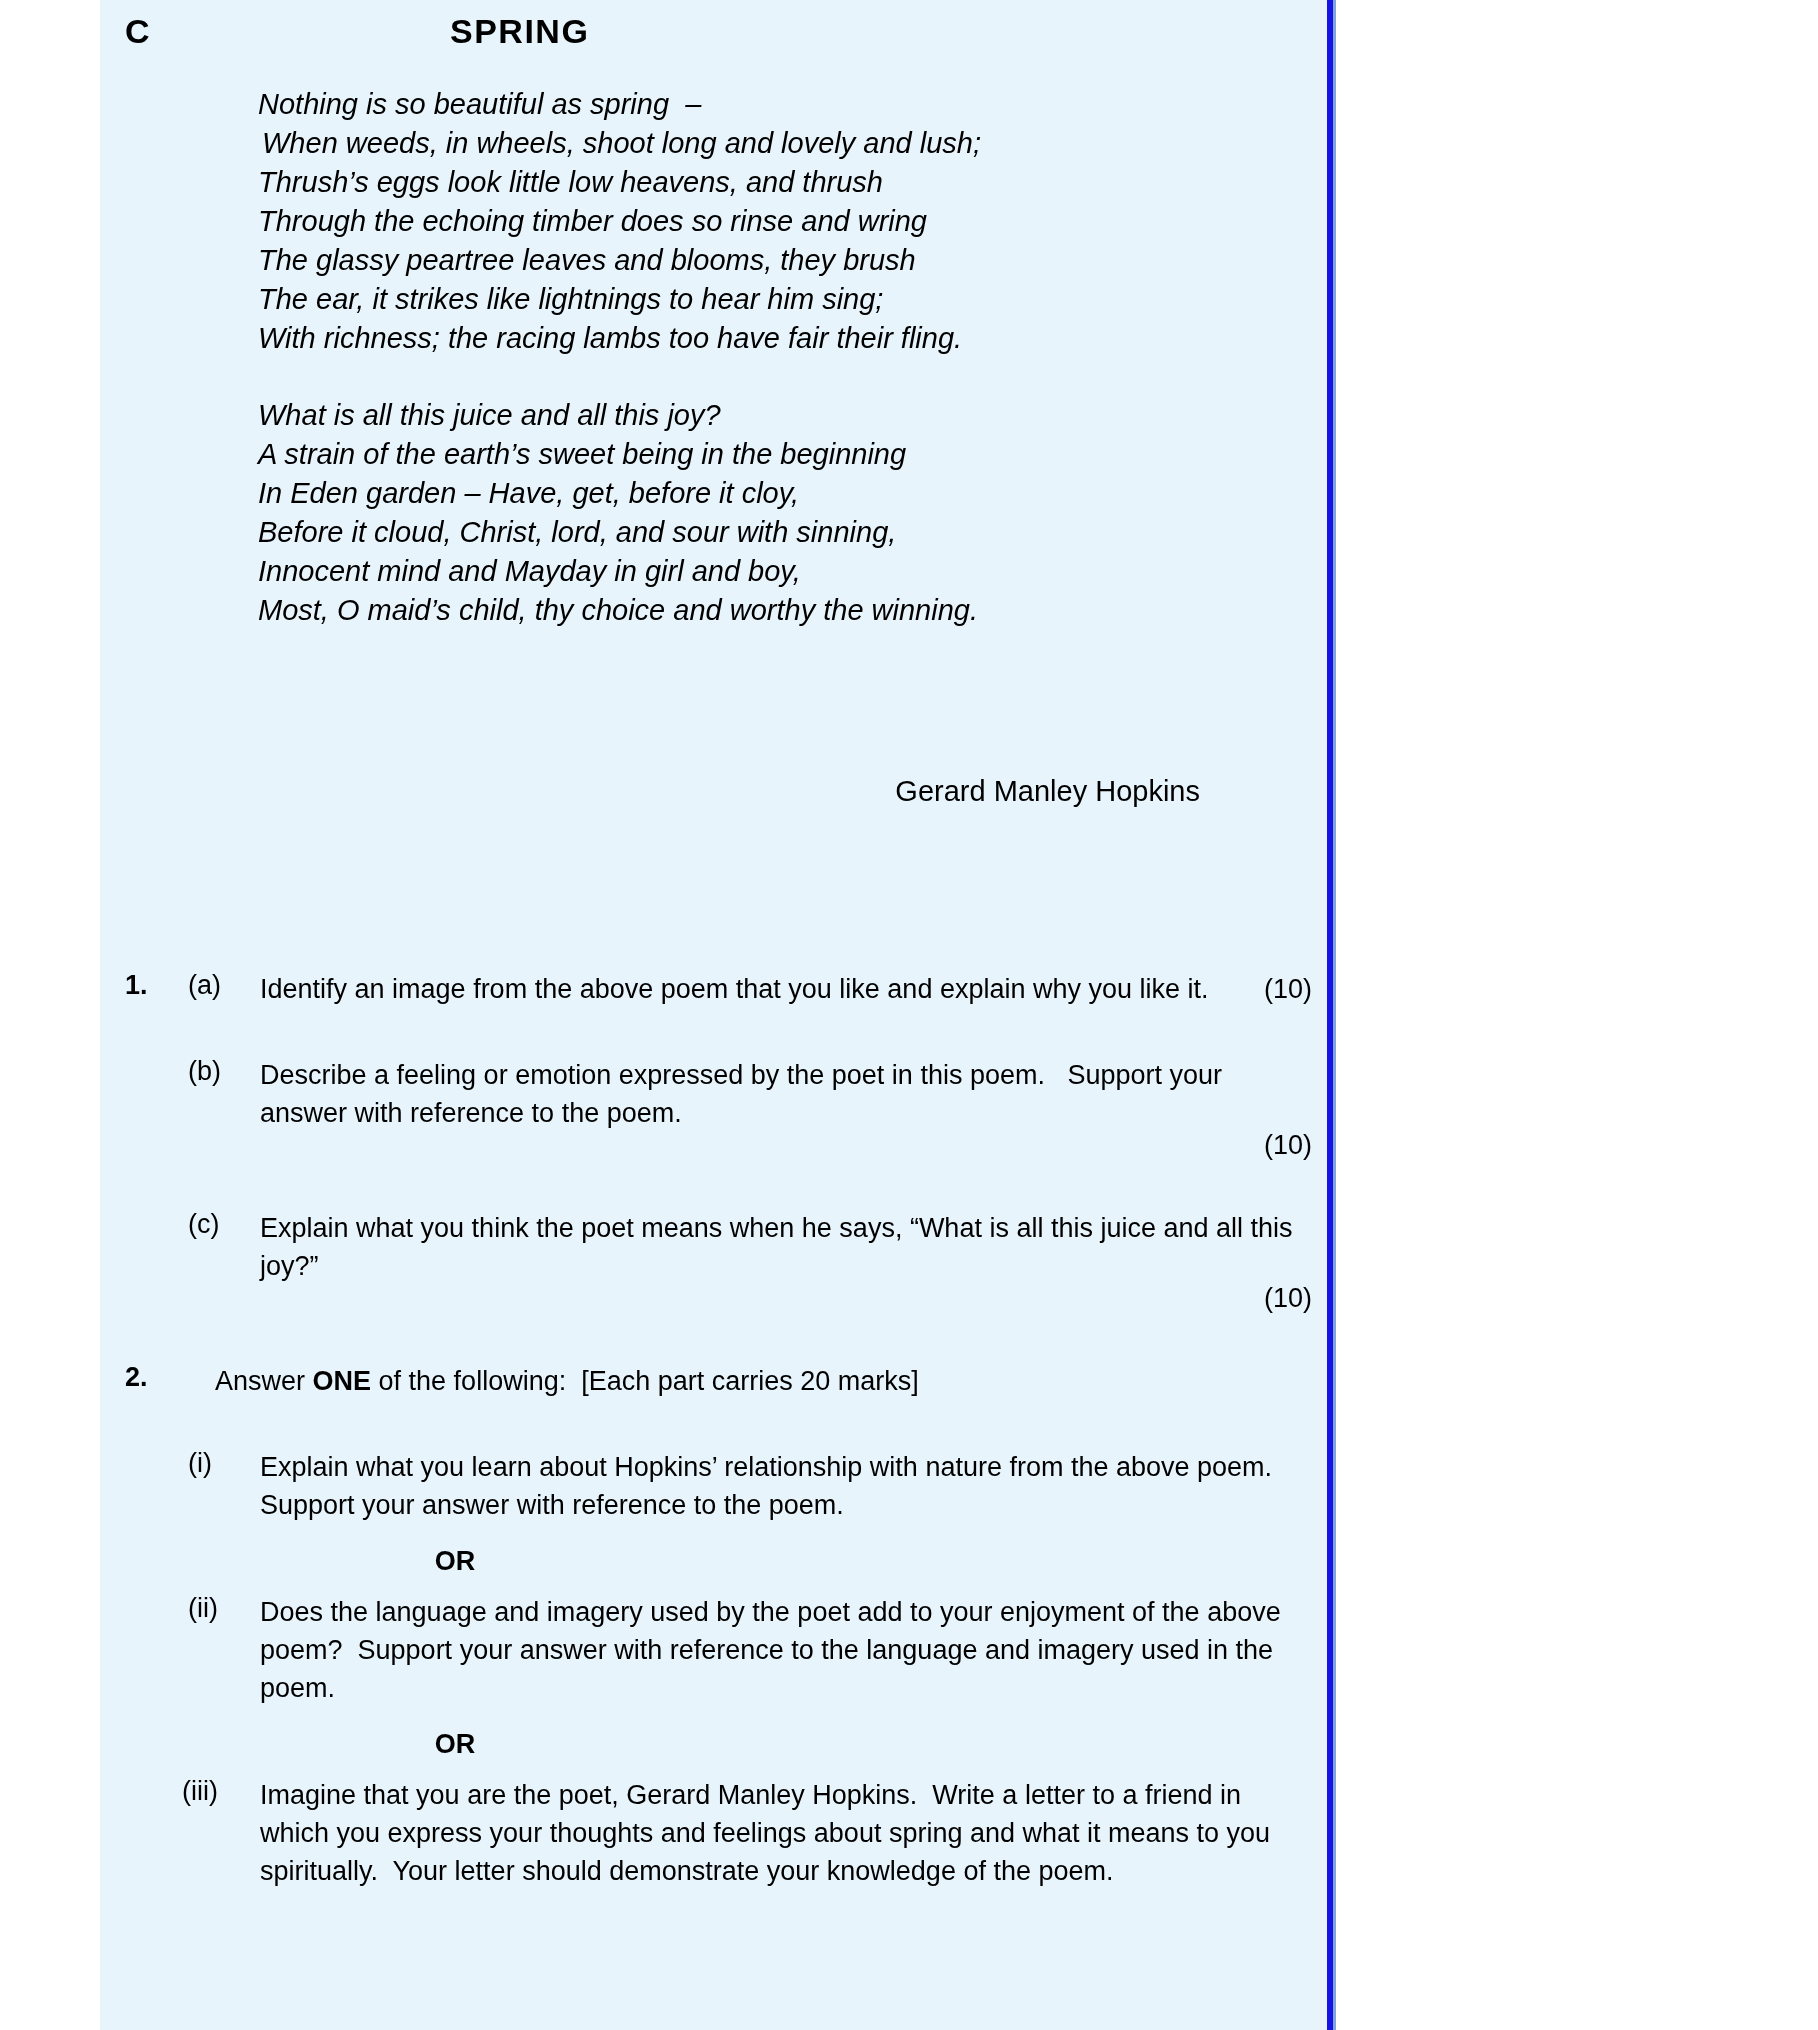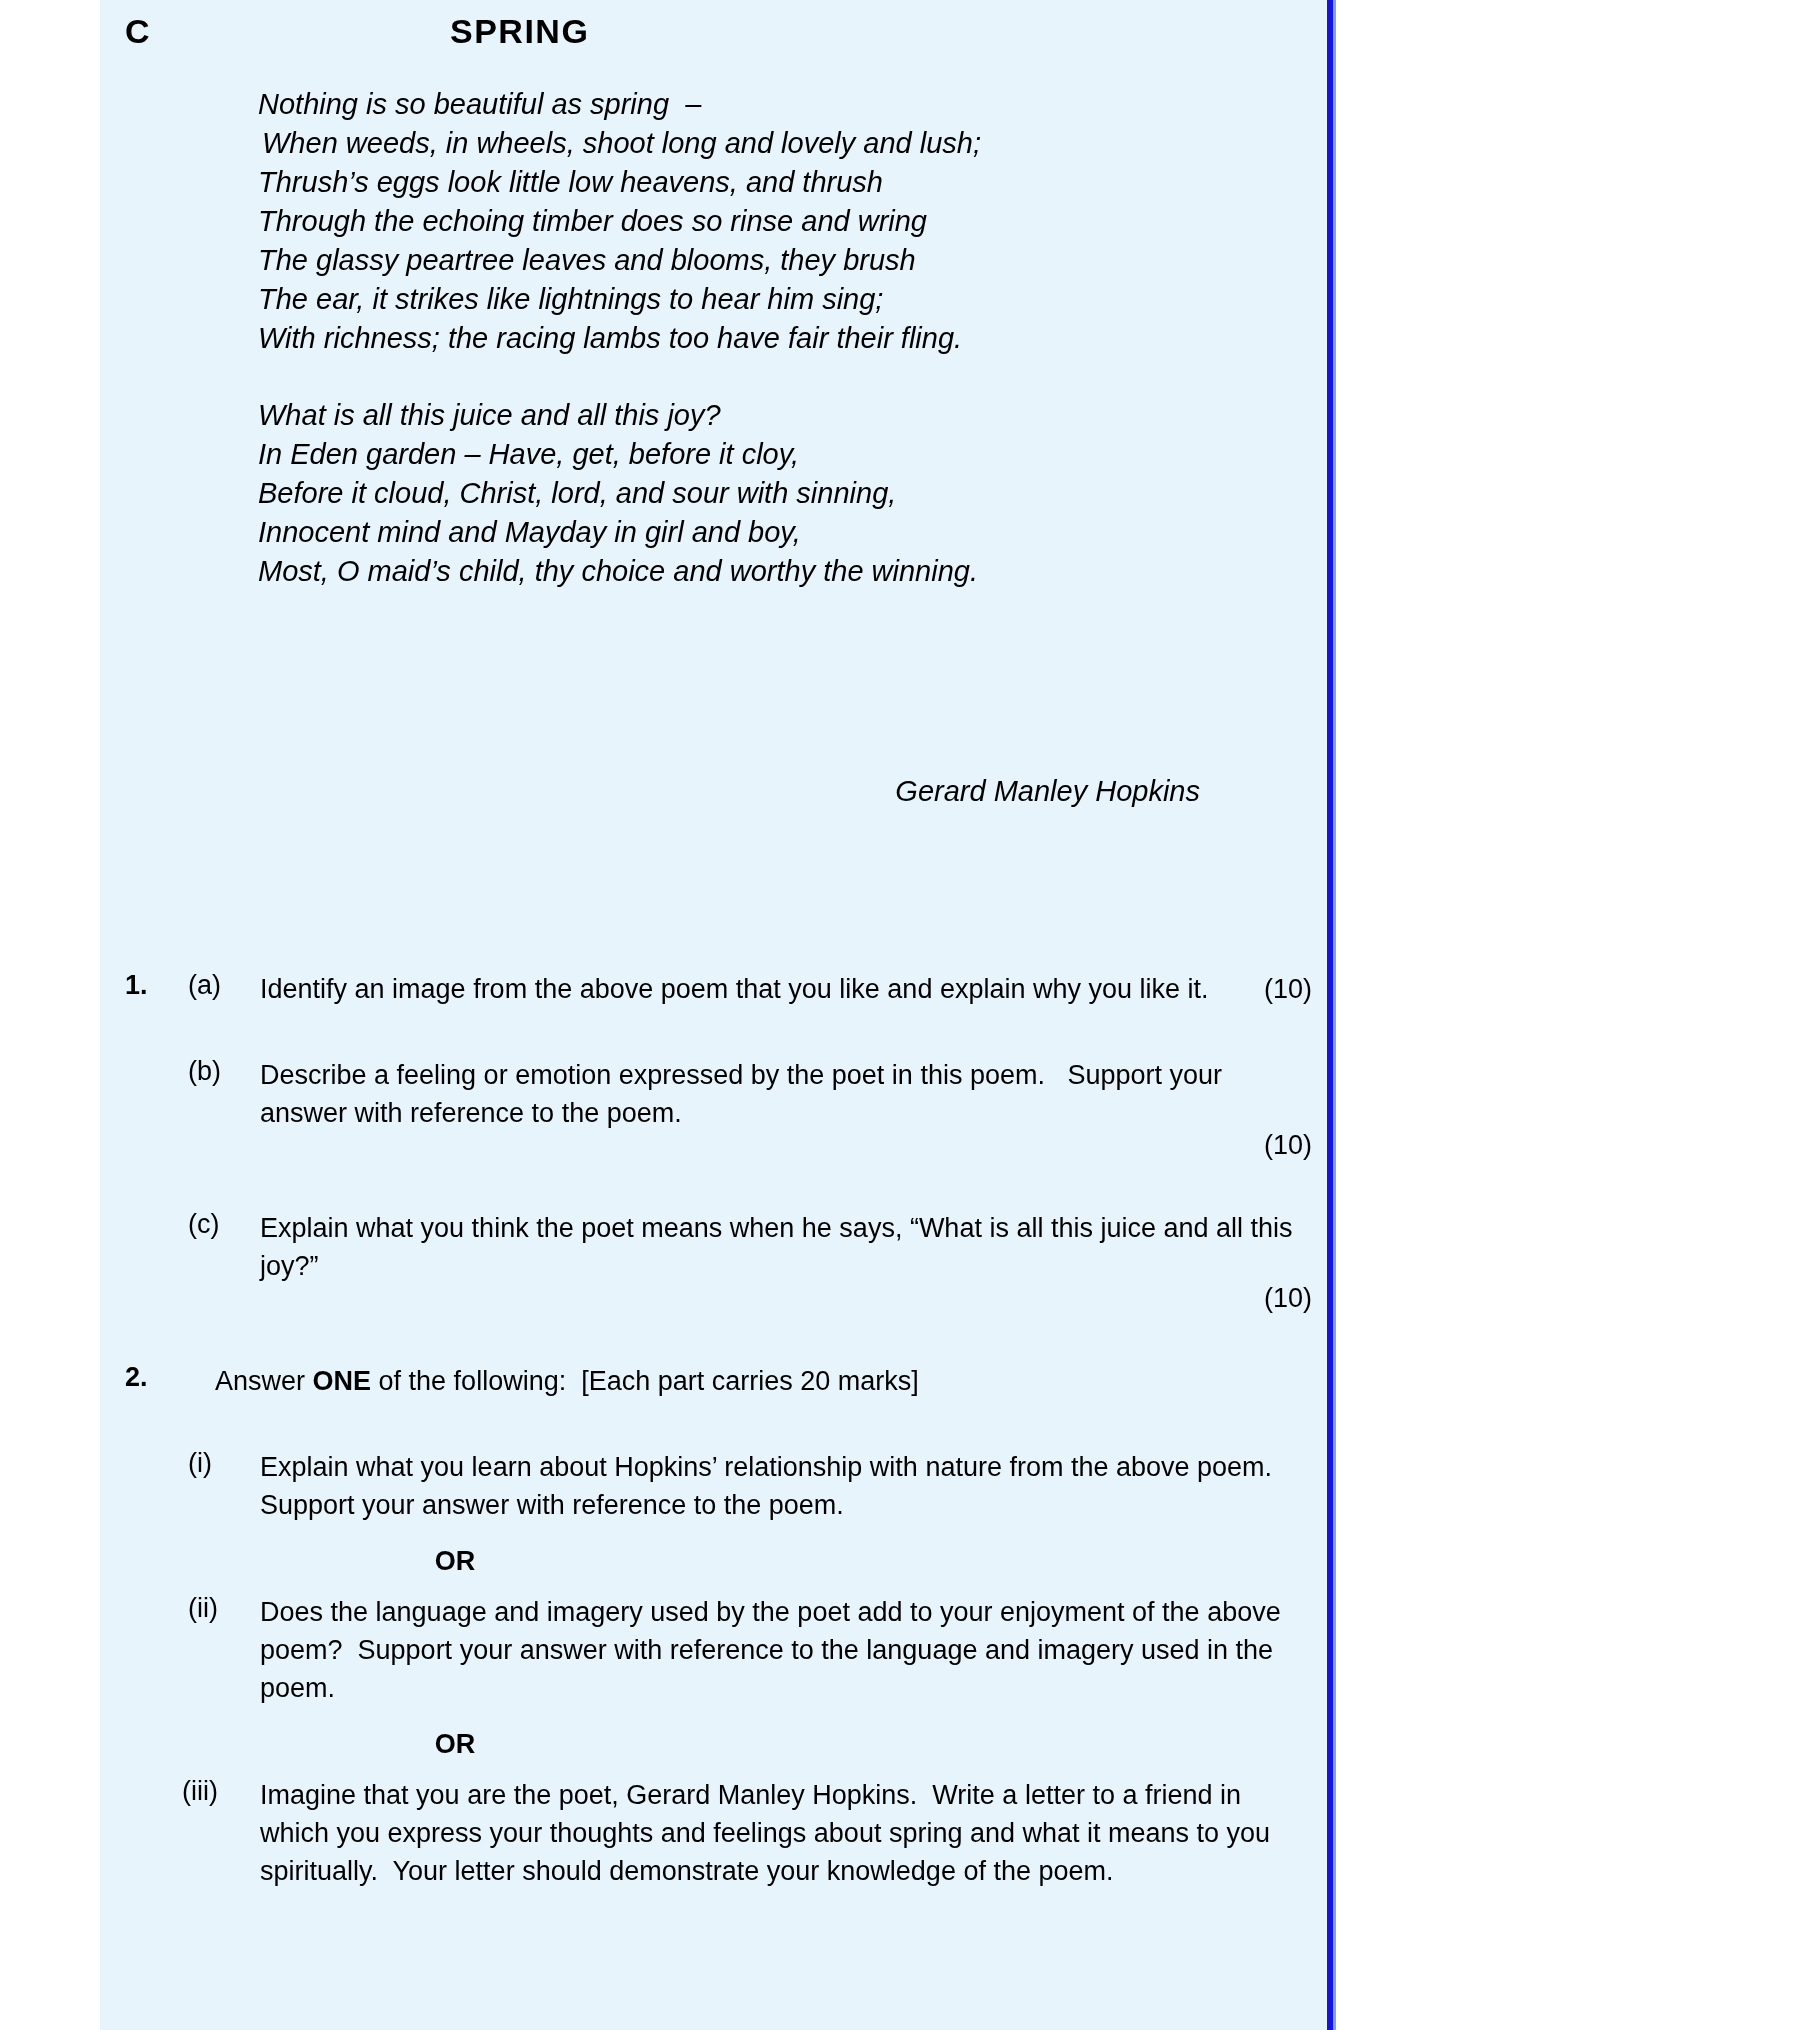--- a/index.html
+++ b/index.html
@@ -112,21 +112,20 @@
   }
   .attribution {
     position: absolute;
     left: 0;
     top: 690px;
     width: 1000px;
     text-align: right;
     padding-right: 58px;
     box-sizing: border-box;
     font-size: 29px;
-    font-style: italic;
     color: #000;
   }
 
   
   .questions {
     position: absolute;
     left: 0;
     top: 970px;
     width: 1230px;
   }
@@ -208,20 +207,21 @@
         <div class="poem-line">Nothing is so beautiful as spring  –</div>
         <div class="poem-line indent">When weeds, in wheels, shoot long and lovely and lush;</div>
         <div class="poem-line">Thrush’s eggs look little low heavens, and thrush</div>
         <div class="poem-line">Through the echoing timber does so rinse and wring</div>
         <div class="poem-line">The glassy peartree leaves and blooms, they brush</div>
         <div class="poem-line">The ear, it strikes like lightnings to hear him sing;</div>
         <div class="poem-line">With richness; the racing lambs too have fair their fling.</div>
       </div>
       <div class="stanza">
         <div class="poem-line">What is all this juice and all this joy?</div>
+        <div class="poem-line">A strain of the earth’s sweet being in the beginning</div>
         <div class="poem-line">In Eden garden – Have, get, before it cloy,</div>
         <div class="poem-line">Before it cloud, Christ, lord, and sour with sinning,</div>
         <div class="poem-line">Innocent mind and Mayday in girl and boy,</div>
         <div class="poem-line">Most, O maid’s child, thy choice and worthy the winning.</div>
       </div>
       <div class="attribution">Gerard Manley Hopkins</div>
     </div>
 
     <div class="questions">
 

